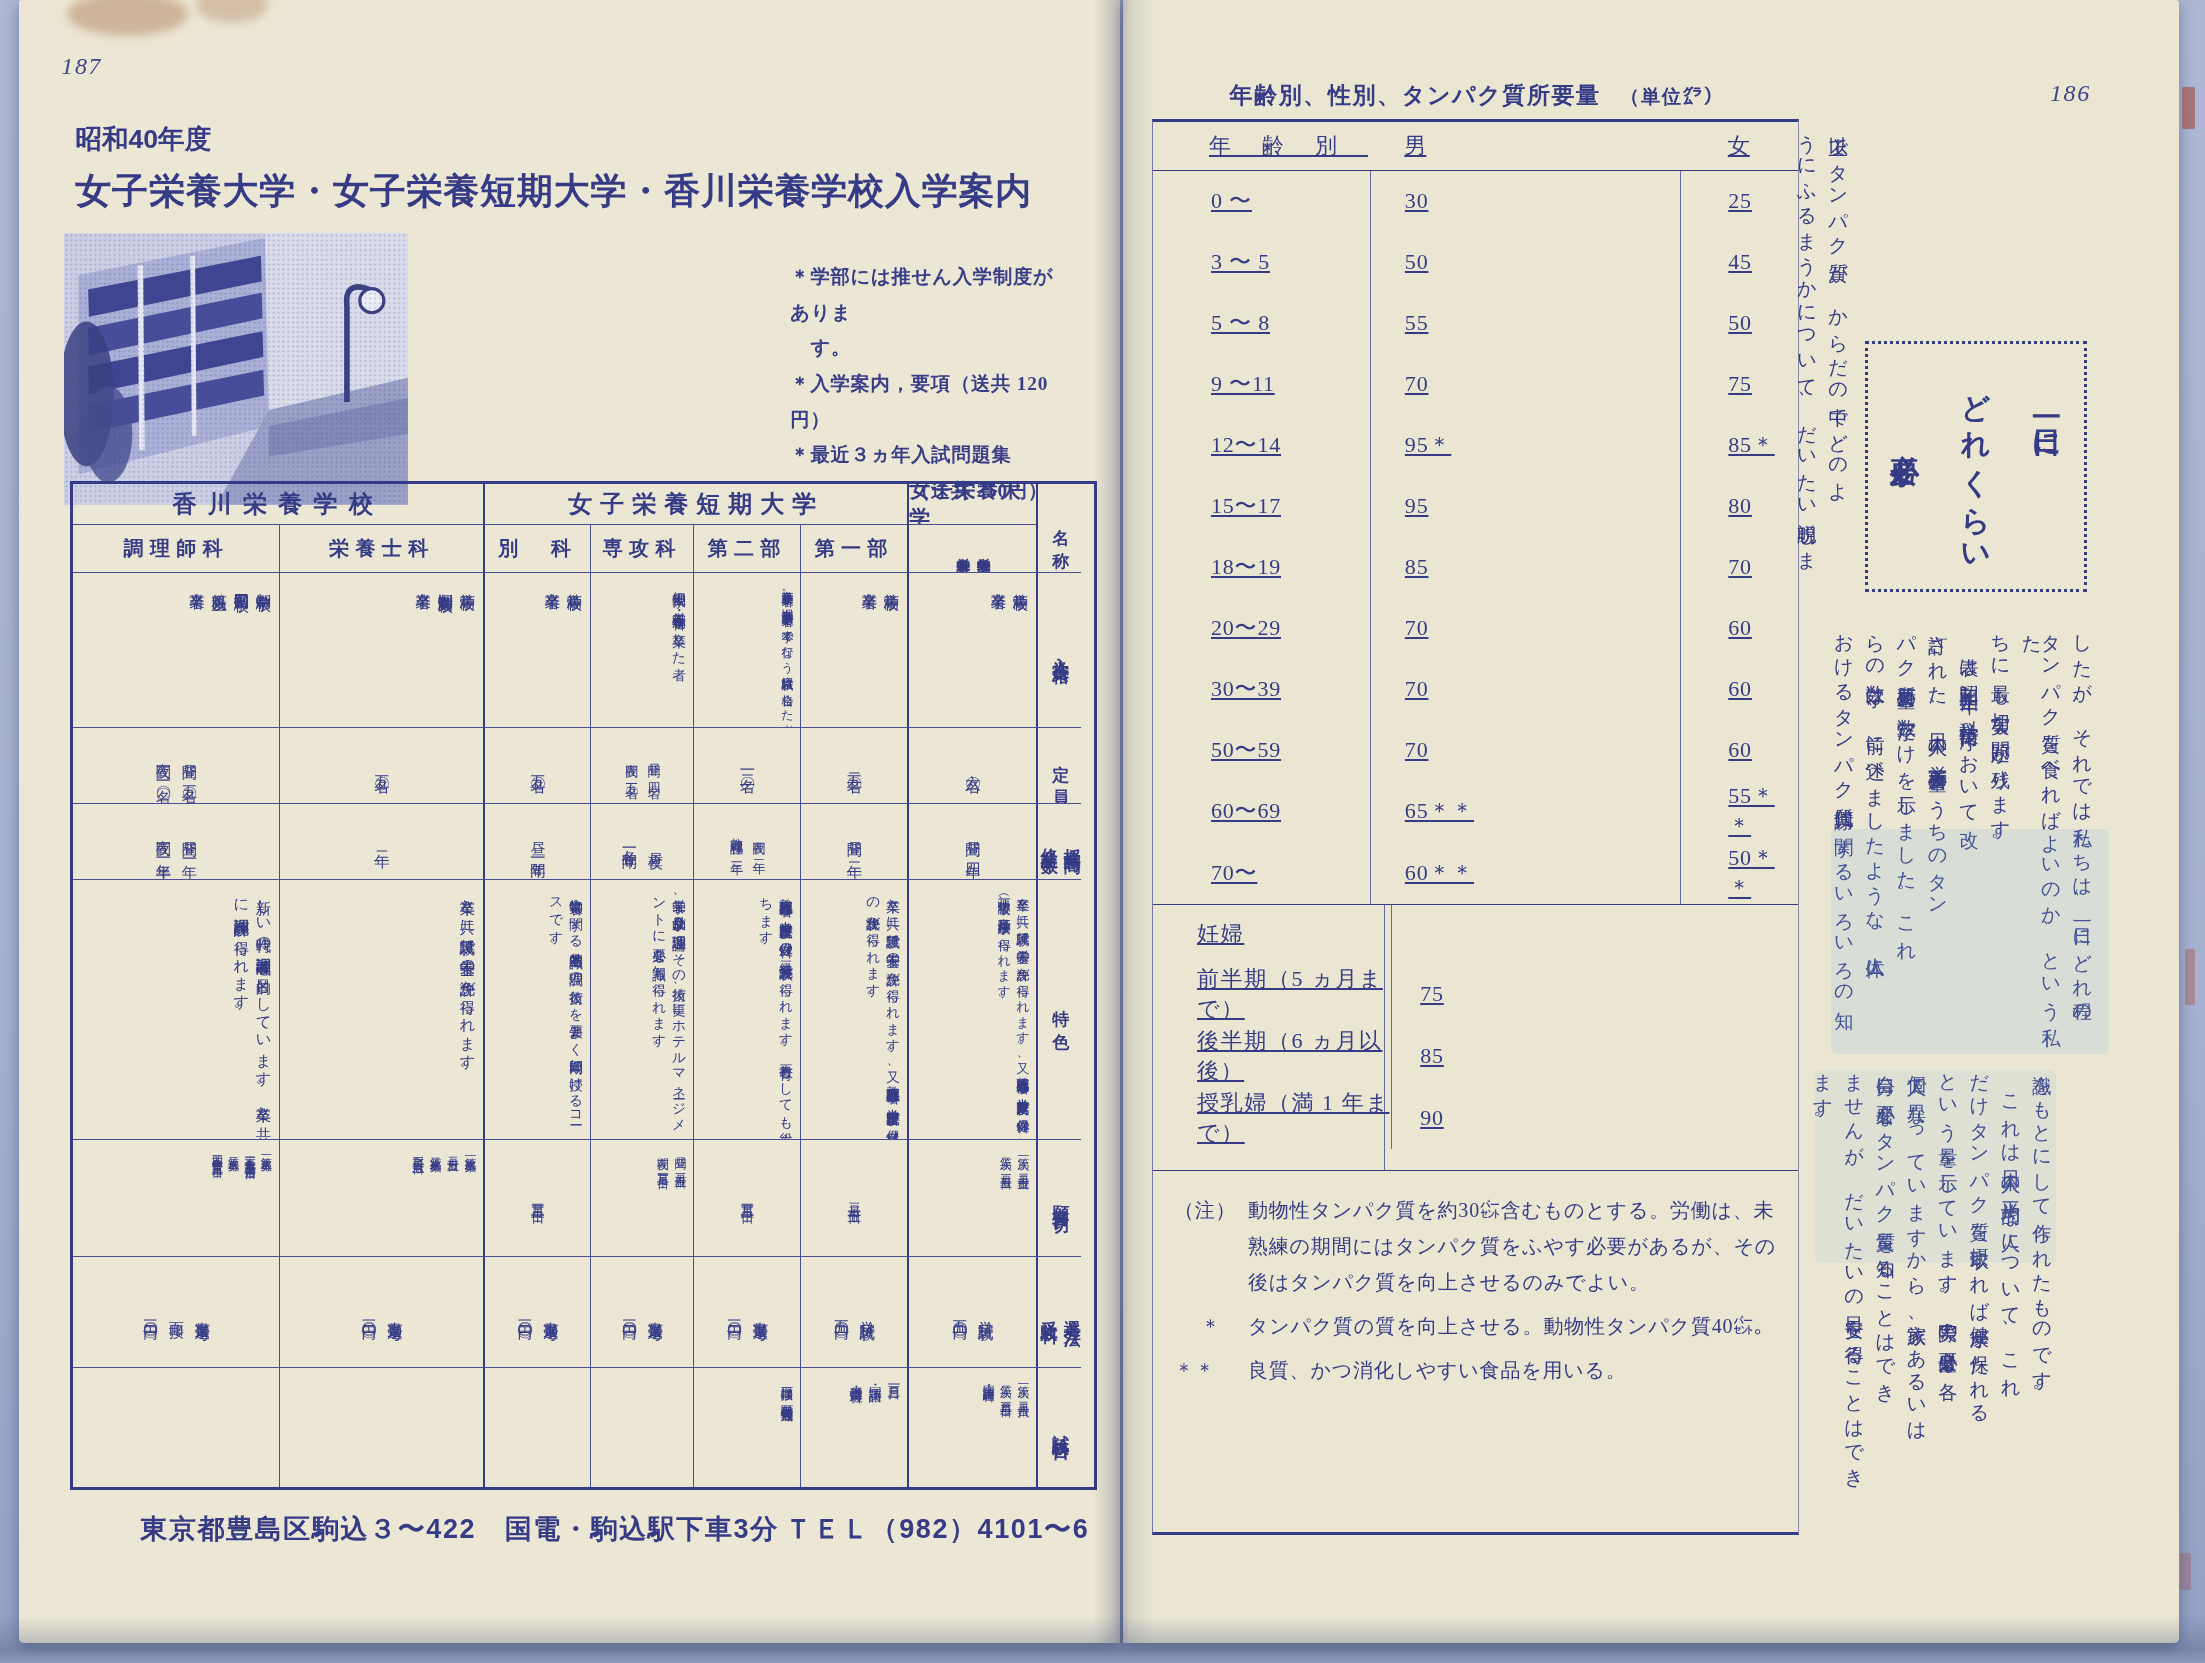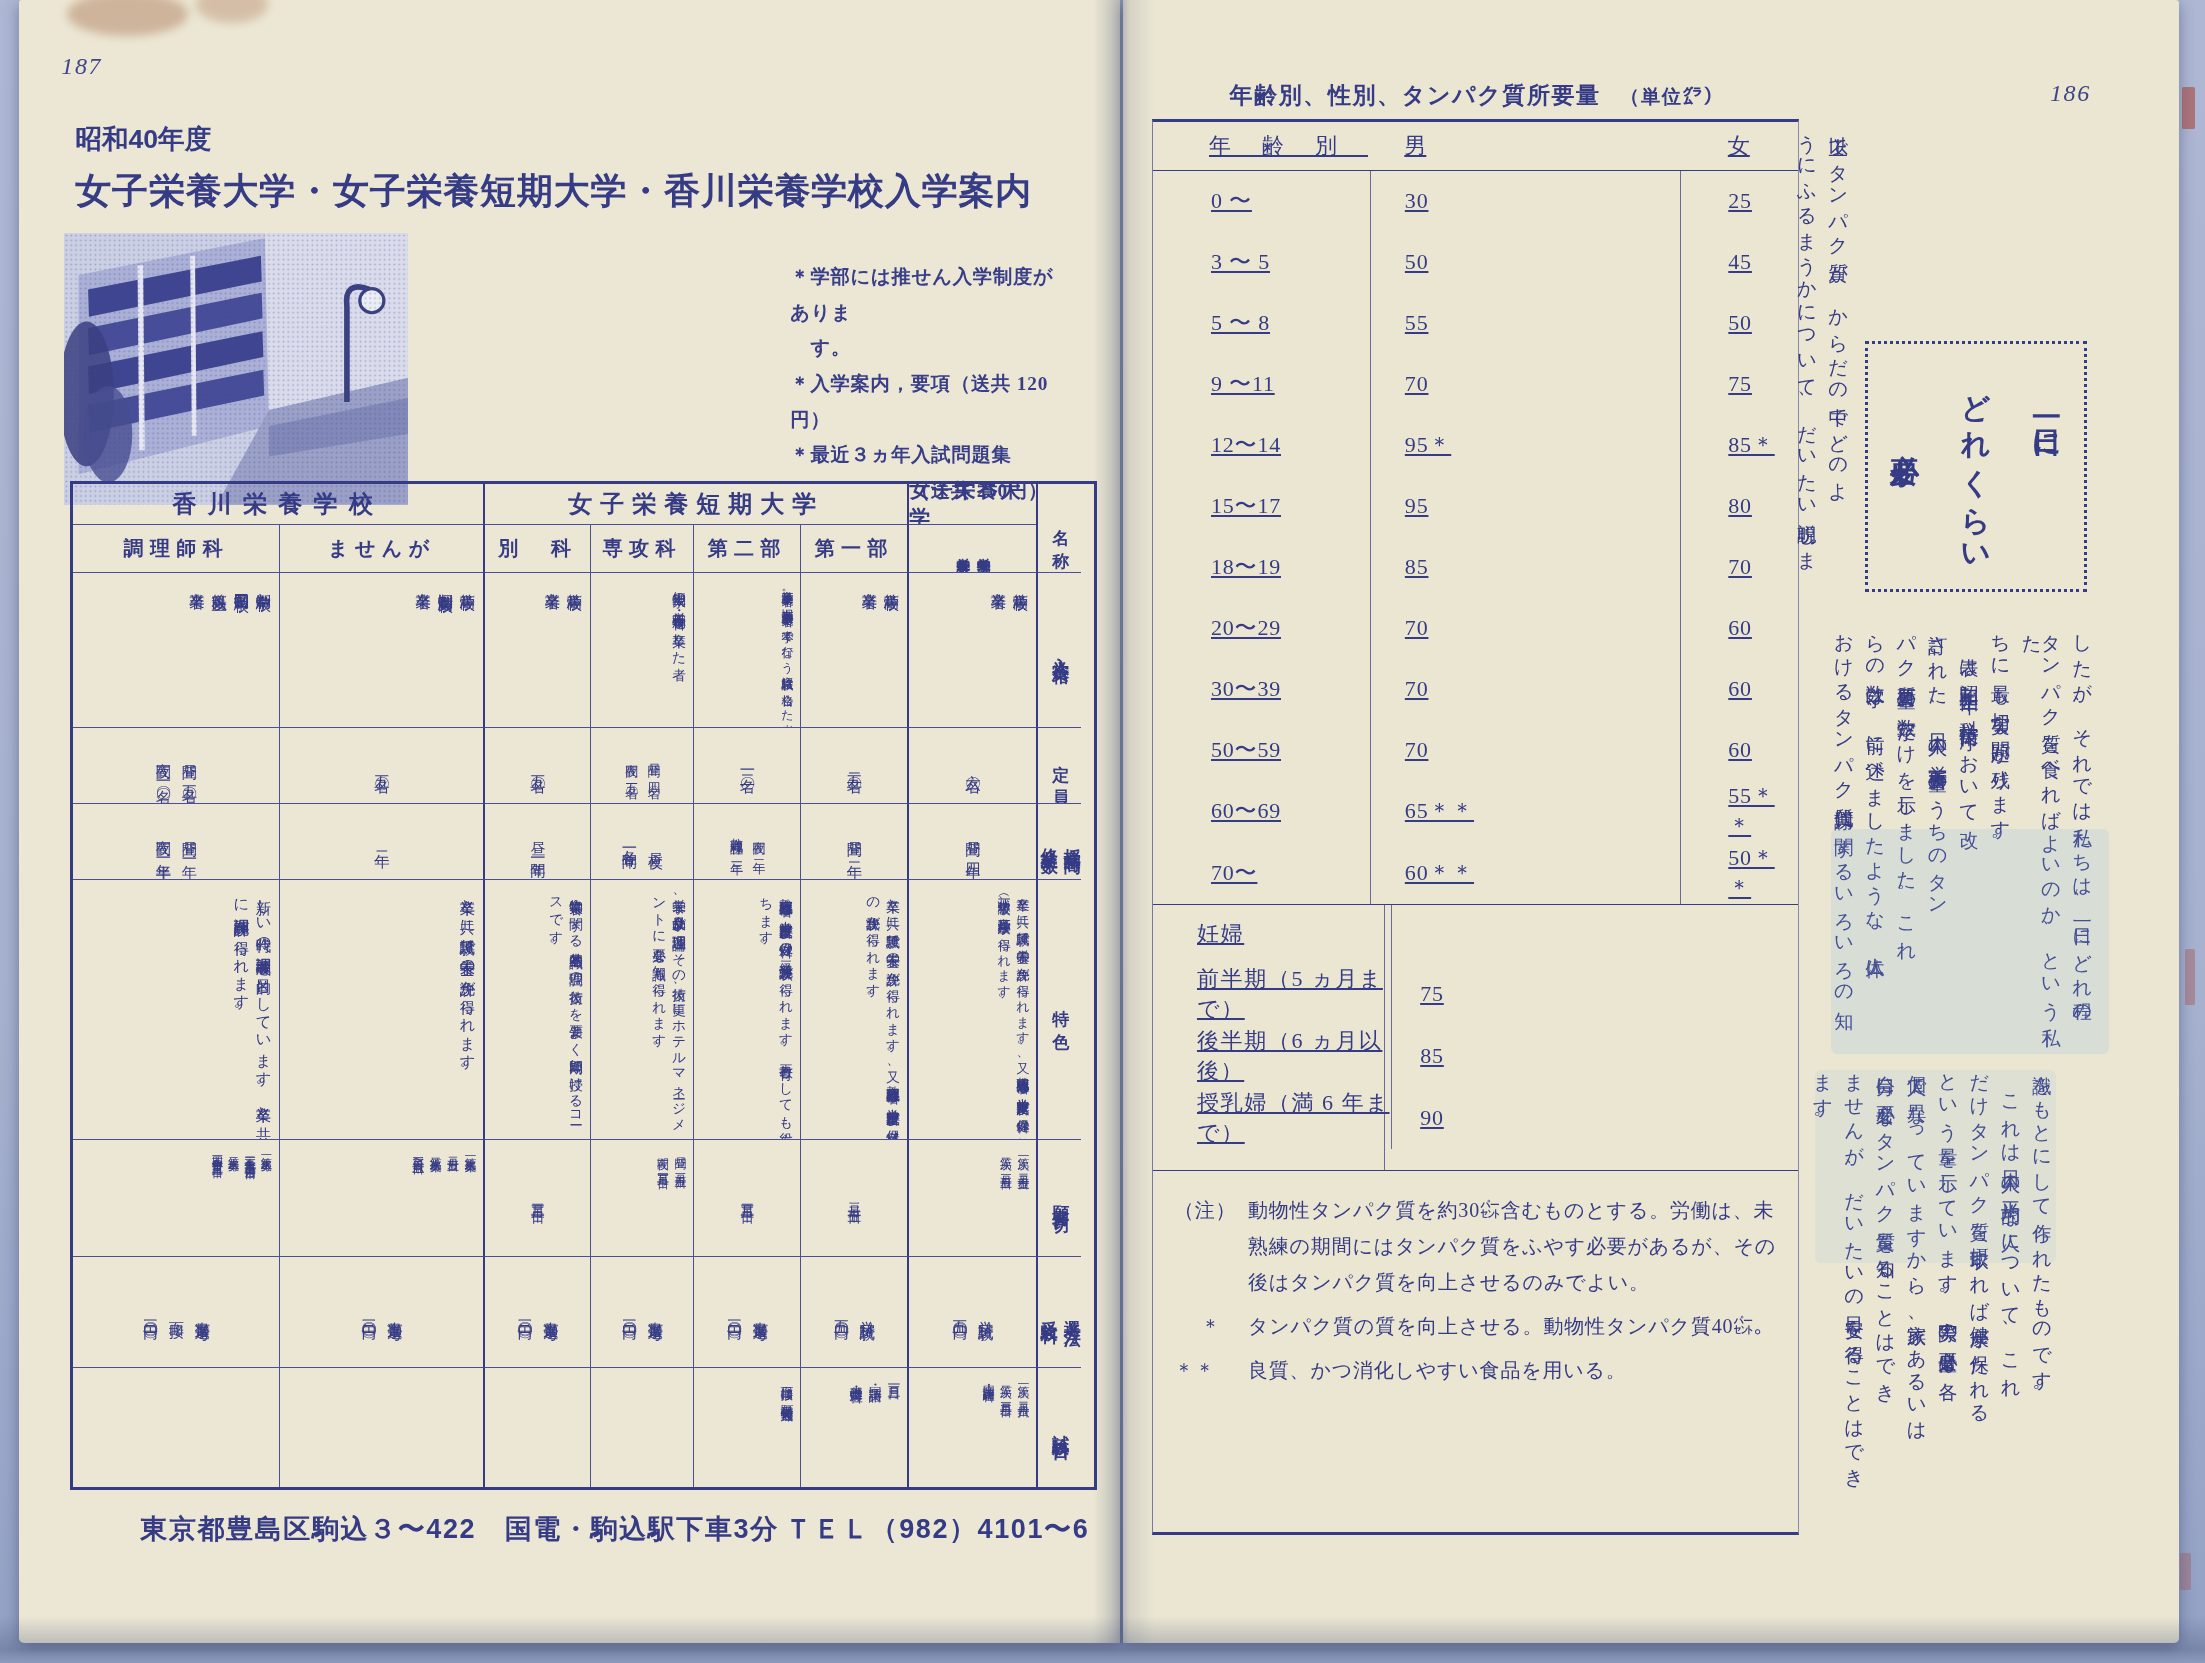--- a/index.html
+++ b/index.html
@@ -159,21 +159,21 @@
   <div class="adm">
 
     <div class="cell noT noL hgroup" style="grid-column:1/3;grid-row:1;">香川栄養学校</div>
     <div class="cell noT bL3 hgroup" style="grid-column:3/7;grid-row:1;letter-spacing:8px;">女子栄養短期大学</div>
     <div class="cell noT bL3 hgroup" style="grid-column:7;grid-row:1;font-size:21px;letter-spacing:1.6px;">女子栄養大学</div>
     <div class="cell noT bL3 rowlab" style="grid-column:8;grid-row:1/3;">
         <span>名　称</span>
       </div>
 
     <div class="cell noL hdept" style="grid-column:1;grid-row:2;">調理師科</div>
-    <div class="cell hdept" style="grid-column:2;grid-row:2;">ませんが</div>
+    <div class="cell hdept" style="grid-column:2;grid-row:2;">栄養士科</div>
     <div class="cell bL3 hdept" style="grid-column:3;grid-row:2;">別　科</div>
     <div class="cell hdept" style="grid-column:4;grid-row:2;">専攻科</div>
     <div class="cell hdept" style="grid-column:5;grid-row:2;">第二部</div>
     <div class="cell hdept" style="grid-column:6;grid-row:2;">第一部</div>
     <div class="cell bL3 hdept" style="grid-column:7;grid-row:2;">
         <span class="vtext pre">栄養学部
 栄養学科</span>
       </div>
 
     <div class="cell noL vflow pre" style="grid-column:1;grid-row:3;font-size:15.3px;">新制中学校
@@ -438,21 +438,21 @@
             </tr>
             <tr>
               <td>前半期（5 ヵ月まで）</td>
               <td>75</td>
             </tr>
             <tr>
               <td>後半期（6 ヵ月以後）</td>
               <td>85</td>
             </tr>
             <tr>
-              <td>授乳婦（満 6 年まで）</td>
+              <td>授乳婦（満 1 年まで）</td>
               <td>90</td>
             </tr>
           </tbody>
       </table>
     </div>
 
     <div class="pnotes">
       <div class="nrow">
         <span class="nmark">（注）</span>
         <span class="ntext">動物性タンパク質を約30㌫含むものとする。労働は、未熟練の期間にはタンパク質をふやす必要があるが、その後はタンパク質を向上させるのみでよい。</span>

